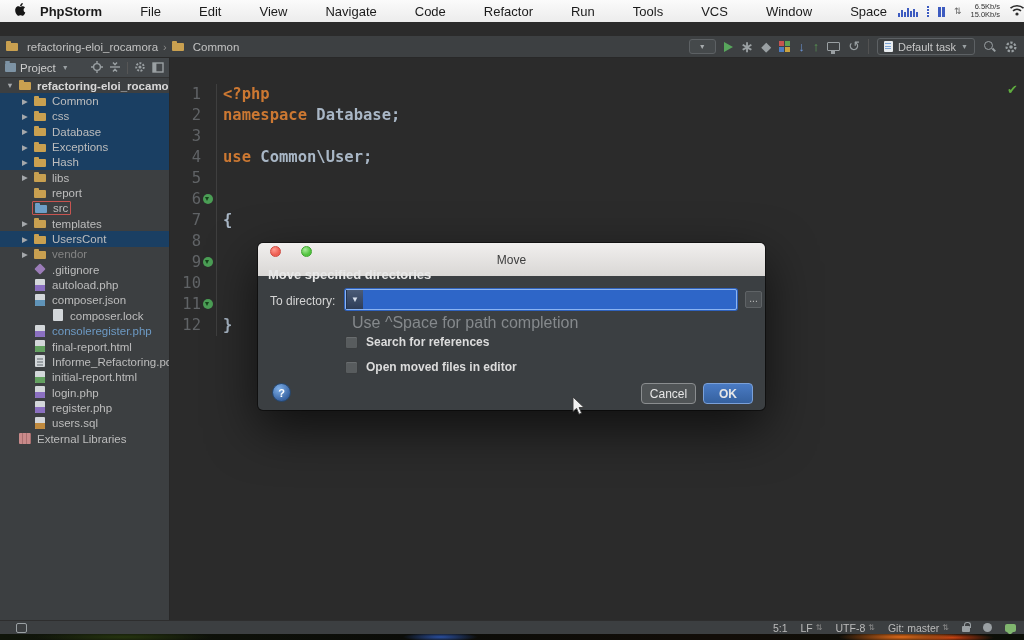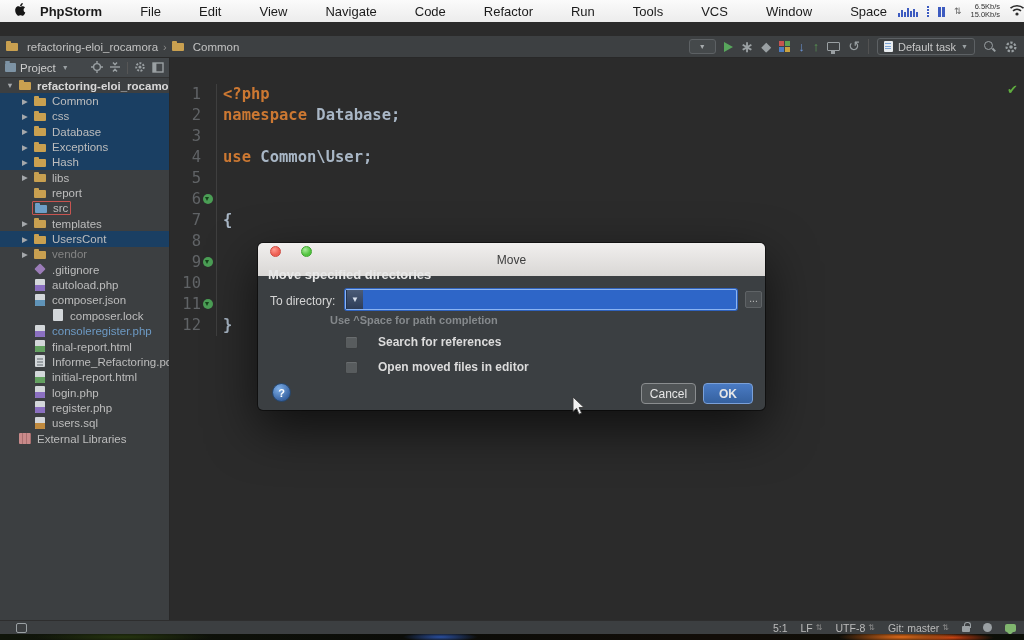--- a/index.html
+++ b/index.html
@@ -125,22 +125,22 @@
   #dlg-title { font-size:12px; color:#3d3d3d; }
   #dlg-heading { position:absolute; left:10px; top:24px; font-size:13px; font-weight:bold; color:#e8e8e8; }
   #dlg-dir-label { position:absolute; left:12px; top:51px; font-size:12px; color:#d4d4d4; }
   #dir-combo { position:absolute; left:87px; top:46px; width:392px; height:21px; background:#2e66c8;
                border:1px solid #8ab4f2; box-shadow:0 0 0 1px #2f62bd; border-radius:2px; display:flex; align-items:center; }
   #dir-value { flex:1; color:#ffffff; font-size:11.5px; padding:0 2px 0 4px; white-space:nowrap; overflow:hidden; }
   #dir-arrow-btn { width:17px; height:100%; flex:none; background:linear-gradient(#4a5b77,#2e3d57); border-left:1px solid #24344e;
                    display:flex; align-items:center; justify-content:center; color:#d7dfec; font-size:8px; }
   #browse-btn { position:absolute; left:487px; top:48px; width:17px; height:17px; background:#4a4e51; border:1px solid #5f6366;
                 border-radius:2px; color:#bcbcbc; font-size:10px; line-height:13px; text-align:center; }
-  #dlg-hint { position:absolute; left:72px; top:71px; font-size:11px; color:#85898c;font-weight:bold; }
-  .cb-row { position:absolute; left:87px; display:flex; align-items:center; gap:20px; }
+  #dlg-hint { position:absolute; left:94px; top:71px; font-size:16px; color:#85898c; }
+  .cb-row { position:absolute; left:87px; display:flex; align-items:center; gap:8px; }
   .cb-box { width:13px; height:13px; background:#585c5e; border:1px solid #3a3d3f; border-radius:2px;
             box-shadow:inset 0 1px 1px rgba(255,255,255,.12); }
   .cb-label { font-size:12px; font-weight:bold; color:#dcdcdc; }
   #help-btn { position:absolute; left:14px; top:140px; width:19px; height:19px; border-radius:50%;
               background:radial-gradient(circle at 35% 28%, #7fb0e8, #35609f 75%); border:1px solid #27486f;
               color:#fff; font-size:11px; font-weight:bold; text-align:center; line-height:18px; }
   .dlg-btn { position:absolute; top:140px; height:21px; border-radius:4px; font-size:12px; color:#e6e6e6;
              display:flex; align-items:center; justify-content:center; }
   #cancel-btn { left:383px; width:55px; background:#505456; border:1px solid #8a8d8f; }
   #ok-btn { left:445px; width:50px; background:linear-gradient(#4a7bc4,#35619f); border:1px solid #7aa0d8; font-weight:bold; }

